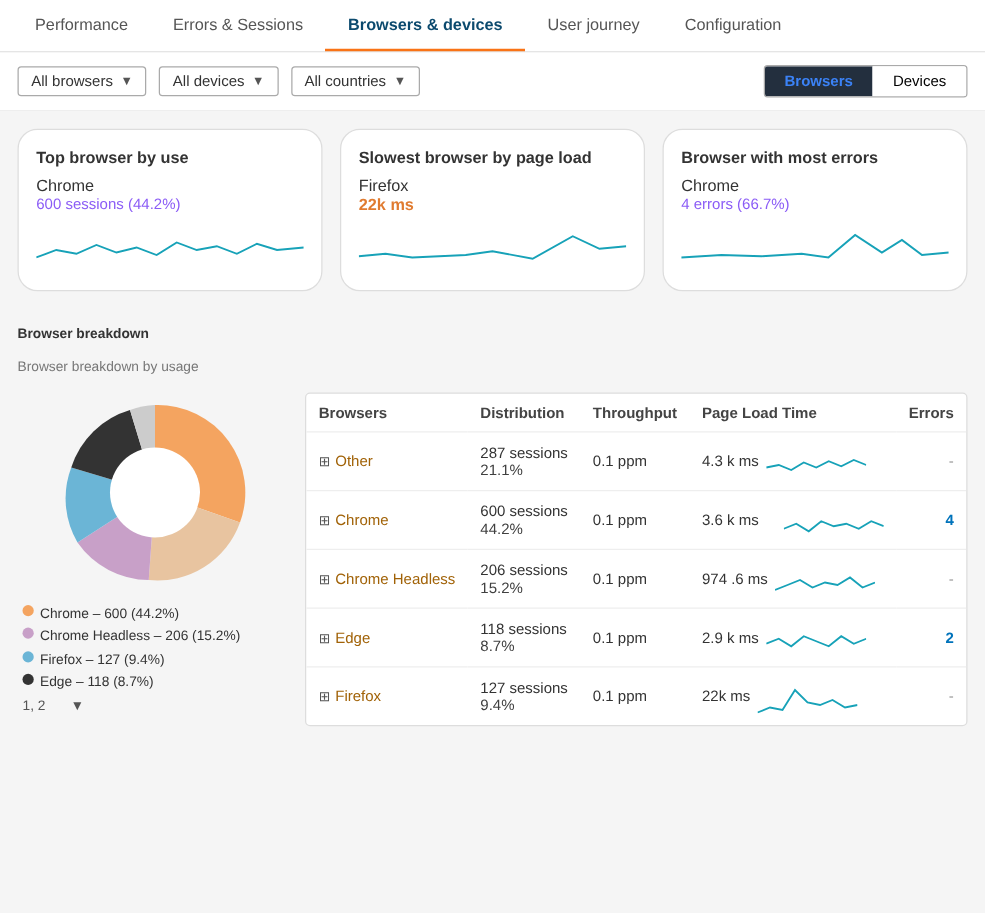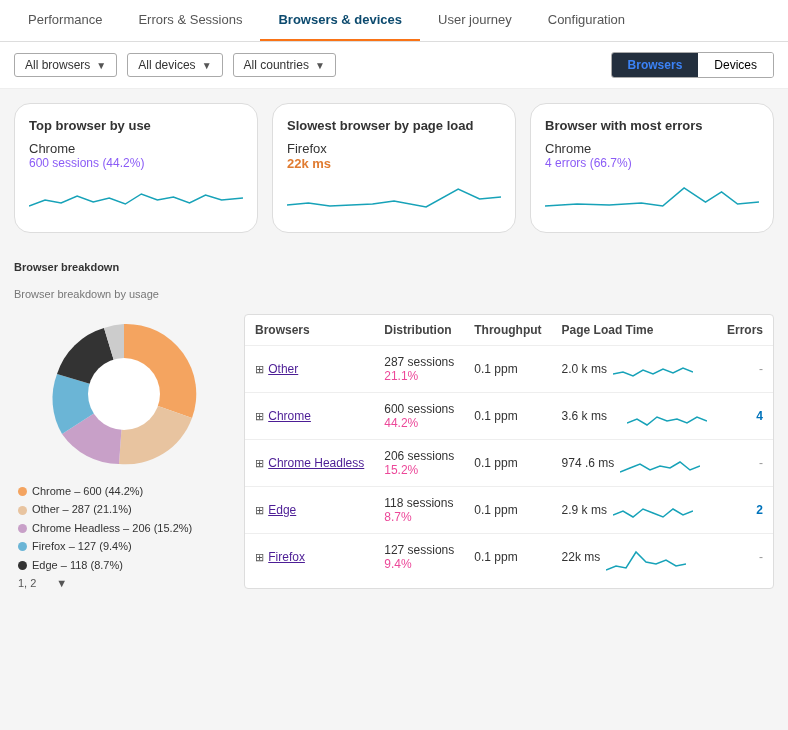--- a/index.html
+++ b/index.html
@@ -32,39 +32,39 @@
     
     .breakdown-section { padding: 14px; background: #f5f5f5; }
     .section-title { font-size: 11px; font-weight: 700; margin-bottom: 15px; }
     .section-subtitle { font-size: 11px; color: #777; margin-bottom: 14px; }
     .breakdown-content { display: flex; gap: 10px; }
 
     
     .pie-area { width: 220px; flex-shrink: 0; }
     .pie-svg { width: 160px; height: 160px; display: block; margin: 0 auto; }
     .legend { margin-top: 10px; padding: 0 4px; }
-    .legend-item { display: flex; align-items: center; gap: 5px; font-size: 11px; margin-bottom: 3px; line-height: 1.4; }
+    .legend-item { display: flex; gap: 5px; font-size: 11px; margin-bottom: 3px; line-height: 1.4; }
     .legend-dot { width: 9px; height: 9px; border-radius: 50%; flex-shrink: 0; }
     .legend-nav { display: flex; align-items: center; gap: 20px; margin-top: 4px; font-size: 11px; color: #555; }
 
     
     .data-table-wrap { flex: 1; background: #fff; border: 1px solid #ddd; border-radius: 4px; overflow: hidden; }
     .data-table { width: 100%; border-collapse: collapse; }
     .data-table thead tr { border-bottom: 1px solid #eee; }
     .data-table th { padding: 8px 10px; text-align: left; font-size: 12px; font-weight: 600; color: #444; white-space: nowrap; }
     .data-table th.right { text-align: right; }
     .data-table tbody tr { border-bottom: 1px solid #eee; }
     .data-table tbody tr:last-child { border-bottom: none; }
     .data-table td { padding: 8px 10px; font-size: 12px; color: #333; vertical-align: middle; }
     .data-table td.right { text-align: right; }
     .browser-cell { display: flex; align-items: flex-start; gap: 4px; }
     .expand-icon { color: #555; font-size: 11px; margin-top: 1px; flex-shrink: 0; }
-    .browser-name { color: #4c1d95; text-decoration: underline; }
+    .browser-name { color: #a16207; }
     .dist-sessions { color: #333; }
-    .dist-pct { color: #ec4899; }
+    .dist-pct { color: #404040; }
     .row-chart { width: 80px; height: 30px; }
   </style>
 </head>
 <body>
 
 <div class="top-tabs">
   <div class="top-tab">Performance</div>
   <div class="top-tab">Errors &amp; Sessions</div>
   <div class="top-tab active">Browsers &amp; devices</div>
   <div class="top-tab">User journey</div>
@@ -146,24 +146,20 @@
         <path d="M80,80 L13,60 A70,70 0 0,1 60,14 Z" fill="#333"></path>
 
         <path d="M80,80 L60,14 A70,70 0 0,1 80,10 Z" fill="#ccc"></path>
 
         <circle cx="80" cy="80" r="36" fill="#fff"></circle>
       </svg>
       <div class="legend">
         <div class="legend-item">
           <div class="legend-dot" style="background:#f4a460"></div>
           <span>Chrome – 600 (44.2%)</span>
-        </div>
-        <div class="legend-item">
-          <div class="legend-dot" style="background:#e8c4a0"></div>
-          <span>Other – 287 (21.1%)</span>
         </div>
         <div class="legend-item">
           <div class="legend-dot" style="background:#c8a0c8"></div>
           <span>Chrome Headless – 206 (15.2%)</span>
         </div>
         <div class="legend-item">
           <div class="legend-dot" style="background:#6bb5d6"></div>
           <span>Firefox – 127 (9.4%)</span>
         </div>
         <div class="legend-item">
@@ -197,21 +193,21 @@
           <span class="browser-name">Other</span>
         </div>
       </td>
       <td>
         <div class="dist-sessions">287 sessions</div>
         <div class="dist-pct">21.1%</div>
       </td>
       <td>0.1 ppm</td>
       <td>
         <div style="display:flex;align-items:center;gap:6px;">
-          <span>2.0 k ms</span>
+          <span>4.3 k ms</span>
           <svg class="row-chart" viewBox="0 0 80 30" preserveAspectRatio="none">
             <polyline points="0,20 10,18 20,22 30,16 40,20 50,15 60,19 70,14 80,18" fill="none" stroke="#17a2b8" stroke-width="1.5"></polyline>
           </svg>
         </div>
       </td>
       <td class="right" style="color:#999;font-weight:normal;">-</td>
     </tr>
             <tr>
       <td>
         <div class="browser-cell">

